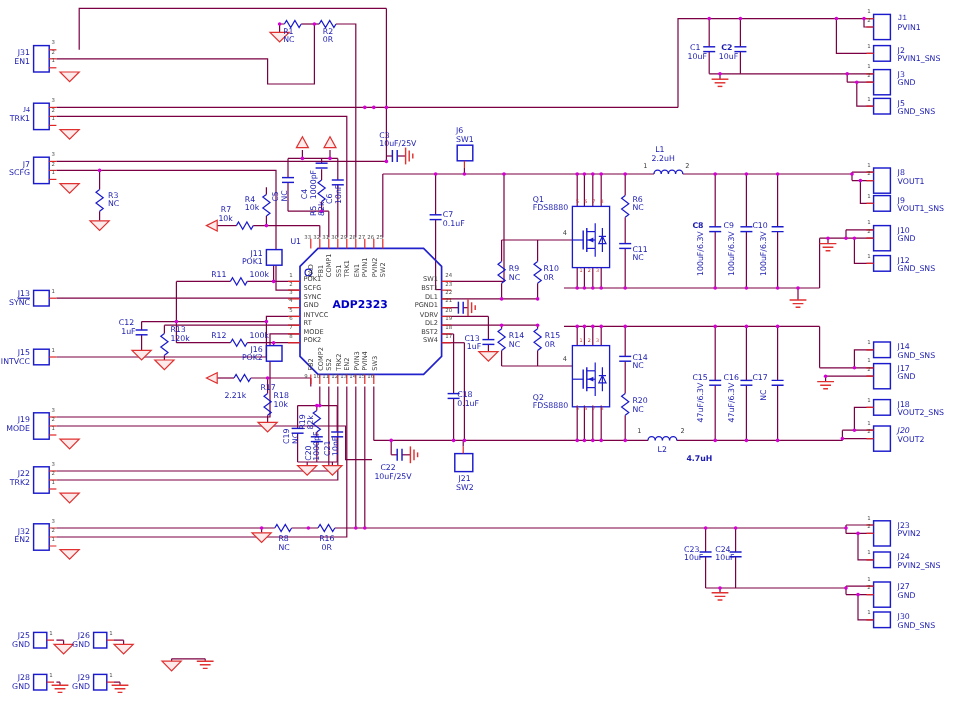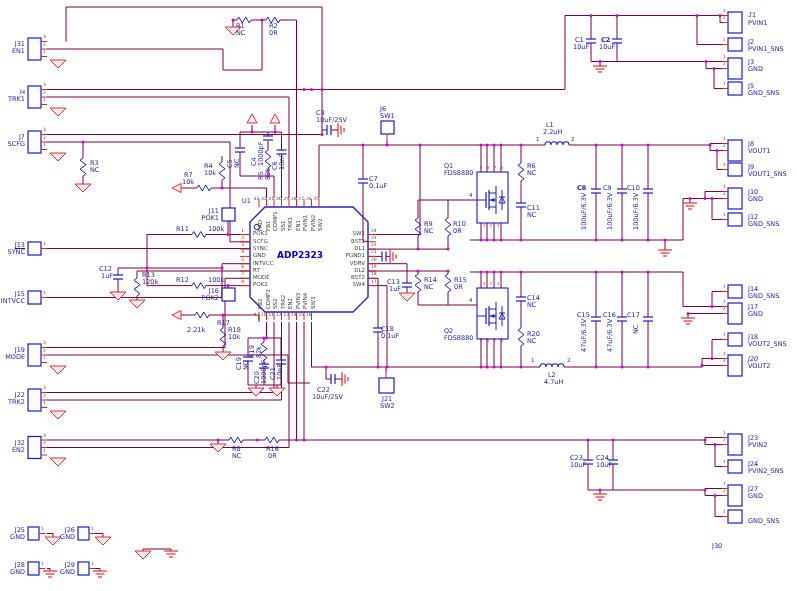--- a/index.html
+++ b/index.html
@@ -759,21 +759,21 @@
       <div class="lbl" style="left: 748px; top: 435px;">J23</div>
       <div class="lbl" style="left: 748px; top: 442px;">PVIN2</div>
       <div class="num ra" style="left: 725.5px; top: 460.3px;">1</div>
       <div class="lbl" style="left: 748px; top: 461px;">J24</div>
       <div class="lbl" style="left: 748px; top: 468px;">PVIN2_SNS</div>
       <div class="num ra" style="left: 725.5px; top: 482.3px;">1</div>
       <div class="num ra" style="left: 725.5px; top: 489.3px;">2</div>
       <div class="lbl" style="left: 748px; top: 486px;">J27</div>
       <div class="lbl" style="left: 748px; top: 493px;">GND</div>
       <div class="num ra" style="left: 725.5px; top: 510.3px;">1</div>
-      <div class="lbl" style="left: 712px; top: 511px; margin-top: 32px;">J30</div>
+      <div class="lbl" style="left: 748px; top: 511px;">J30</div>
       <div class="lbl" style="left: 748px; top: 518px;">GND_SNS</div>
       <div class="lbl" style="left: 236px; top: 23px;">R1</div>
       <div class="lbl" style="left: 236px; top: 30px;">NC</div>
       <div class="lbl" style="left: 269px; top: 23px;">R2</div>
       <div class="lbl" style="left: 269px; top: 30px;">0R</div>
       <div class="lbl" style="left: 90px; top: 160px;">R3</div>
       <div class="lbl" style="left: 90px; top: 167px;">NC</div>
       <div class="lbl" style="left: 204px; top: 163px;">R4</div>
       <div class="lbl" style="left: 204px; top: 170px;">10k</div>
       <div class="lbl" style="left: 184px; top: 172px;">R7</div>
@@ -834,21 +834,21 @@
       <div class="lbl" style="left: 268px; top: 453px;">0R</div>
       <div class="lbl" style="left: 444px; top: 163px;">Q1</div>
       <div class="lbl" style="left: 444px; top: 170px;">FDS8880</div>
       <div class="lbl" style="left: 444px; top: 328px;">Q2</div>
       <div class="lbl" style="left: 444px; top: 335px;">FDS8880</div>
       <div class="lbl" style="left: 546px; top: 122px;">L1</div>
       <div class="lbl" style="left: 543px; top: 129px;">2.2uH</div>
       <div class="pin" style="left: 536px; top: 137px;">1</div>
       <div class="pin" style="left: 571px; top: 137px;">2</div>
       <div class="lbl" style="left: 548px; top: 372px;">L2</div>
-      <div class="lbl" style="left: 544px; top: 379px;">4.7uH</div>
+      <div class="lbl" style="left: 572px; top: 379px; font-weight: bold;">4.7uH</div>
       <div class="pin" style="left: 531px; top: 358px;">1</div>
       <div class="pin" style="left: 567px; top: 358px;">2</div>
       <div class="lbl" style="left: 527px; top: 163px;">R6</div>
       <div class="lbl" style="left: 527px; top: 170px;">NC</div>
       <div class="lbl" style="left: 527px; top: 205px;">C11</div>
       <div class="lbl" style="left: 527px; top: 212px;">NC</div>
       <div class="lbl" style="left: 527px; top: 295px;">C14</div>
       <div class="lbl" style="left: 527px; top: 302px;">NC</div>
       <div class="lbl" style="left: 527px; top: 331px;">R20</div>
       <div class="lbl" style="left: 527px; top: 338px;">NC</div>

